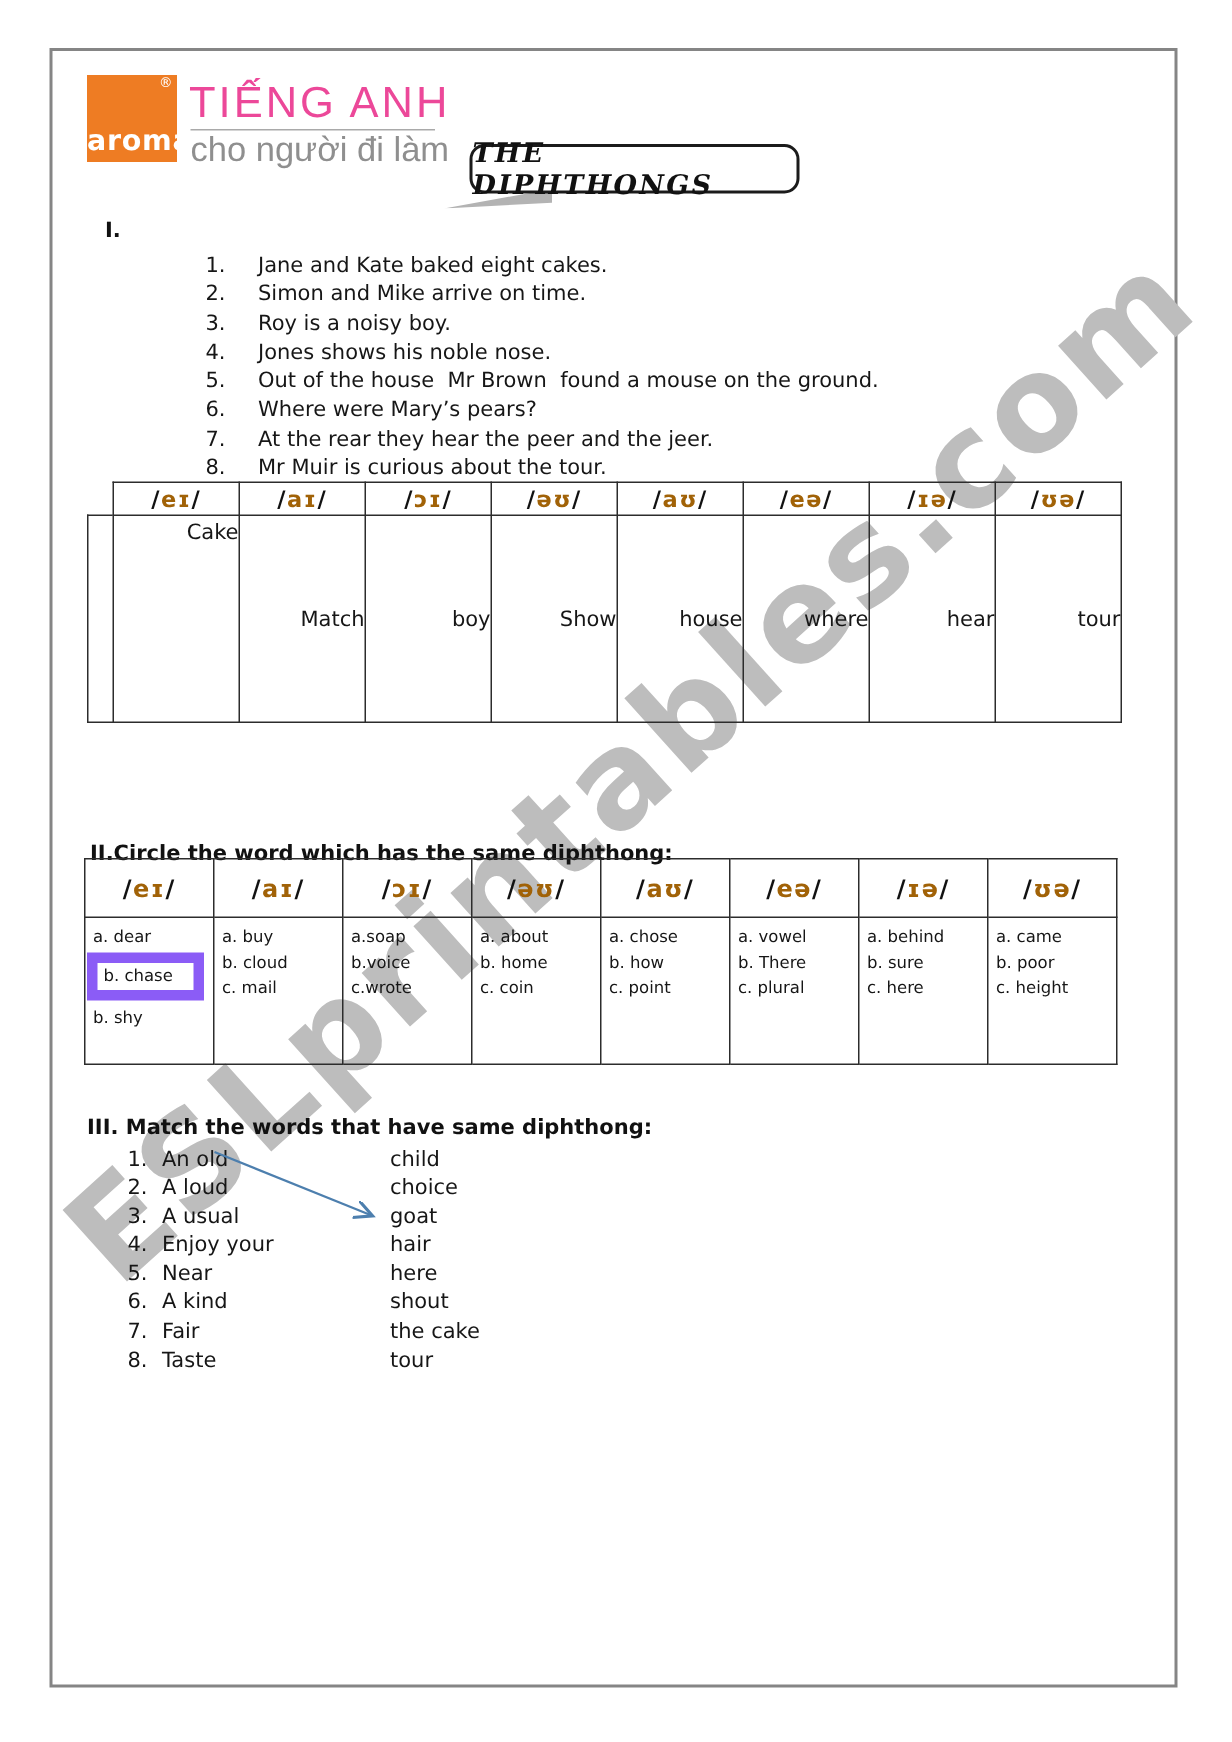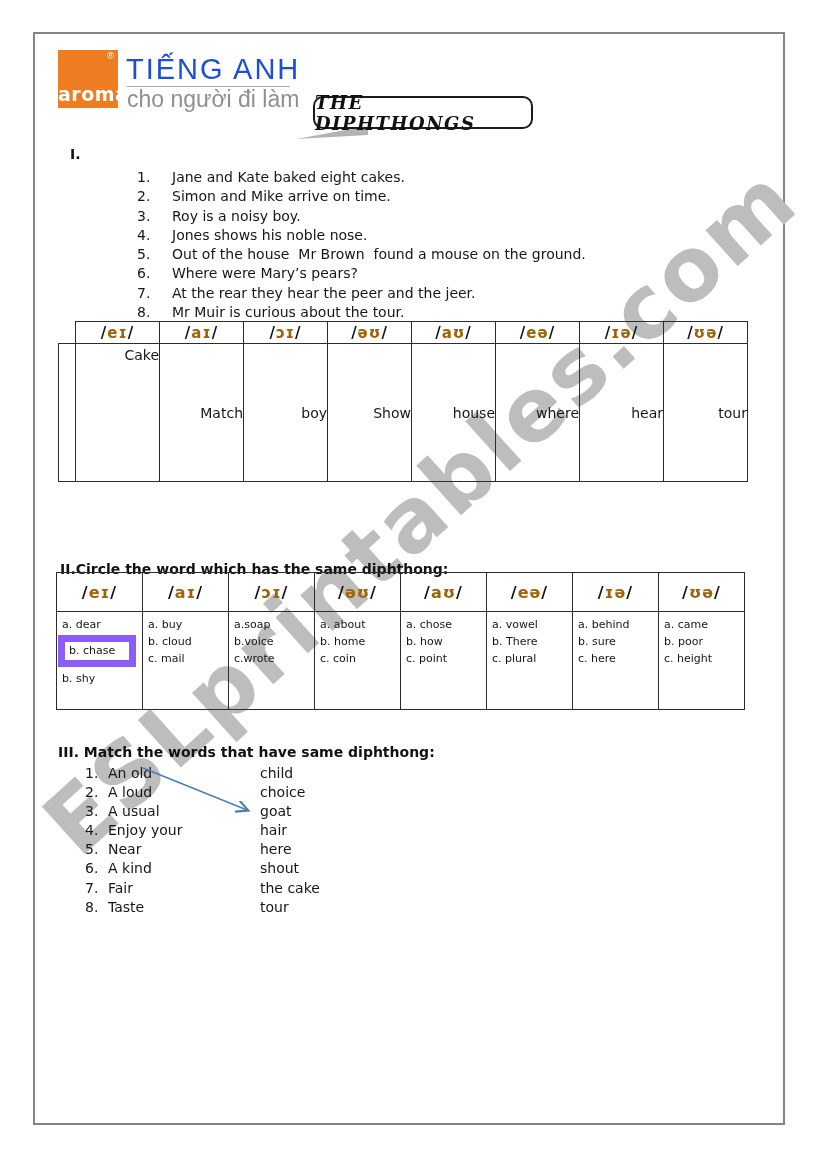--- a/index.html
+++ b/index.html
@@ -14,21 +14,21 @@
   .watermark{position:absolute;left:88px;top:782px;height:88px;line-height:88px;
     font-size:88px;font-weight:bold;letter-spacing:3px;color:#bdbdbd;white-space:nowrap;
     transform:rotate(-42deg);transform-origin:0 100%;z-index:1;}
   .content{position:absolute;left:0;top:0;width:821px;height:1161px;z-index:2;}
   
   .logo{position:absolute;left:58px;top:50px;width:60px;height:58px;background:#ee7c23;}
   .logo .reg{position:absolute;right:3px;top:1px;color:#fff;font-size:9px;}
   .logo .brand{position:absolute;left:0;right:0;bottom:3px;text-align:center;color:#fff;
     font-weight:bold;font-size:19px;letter-spacing:.5px;}
   .brand-title{position:absolute;left:126px;top:53px;font-family:"Liberation Sans",sans-serif;
-    font-size:29px;color:#1d4ed8;letter-spacing:2px;white-space:nowrap;}
+    font-size:29px;color:#ec4899;letter-spacing:2px;white-space:nowrap;}
   .brand-underline{position:absolute;left:127px;top:86px;width:163px;height:1px;background:#a9a9a9;}
   .brand-sub{position:absolute;left:127px;top:86px;font-family:"Liberation Sans",sans-serif;
     font-size:23px;color:#8f8f8f;white-space:nowrap;}
   
   .title-tail{position:absolute;left:296px;top:126px;width:72px;height:13px;background:#b3b3b3;
     clip-path:polygon(0 100%,100% 0,100% 70%);}
   .title-box{position:absolute;left:313px;top:96px;width:220px;height:33px;background:#fff;
     border:2px solid #1b1b1b;border-radius:10px;box-sizing:border-box;
     display:flex;align-items:center;justify-content:center;
     font-family:"DejaVu Serif",serif;font-style:italic;font-weight:bold;

